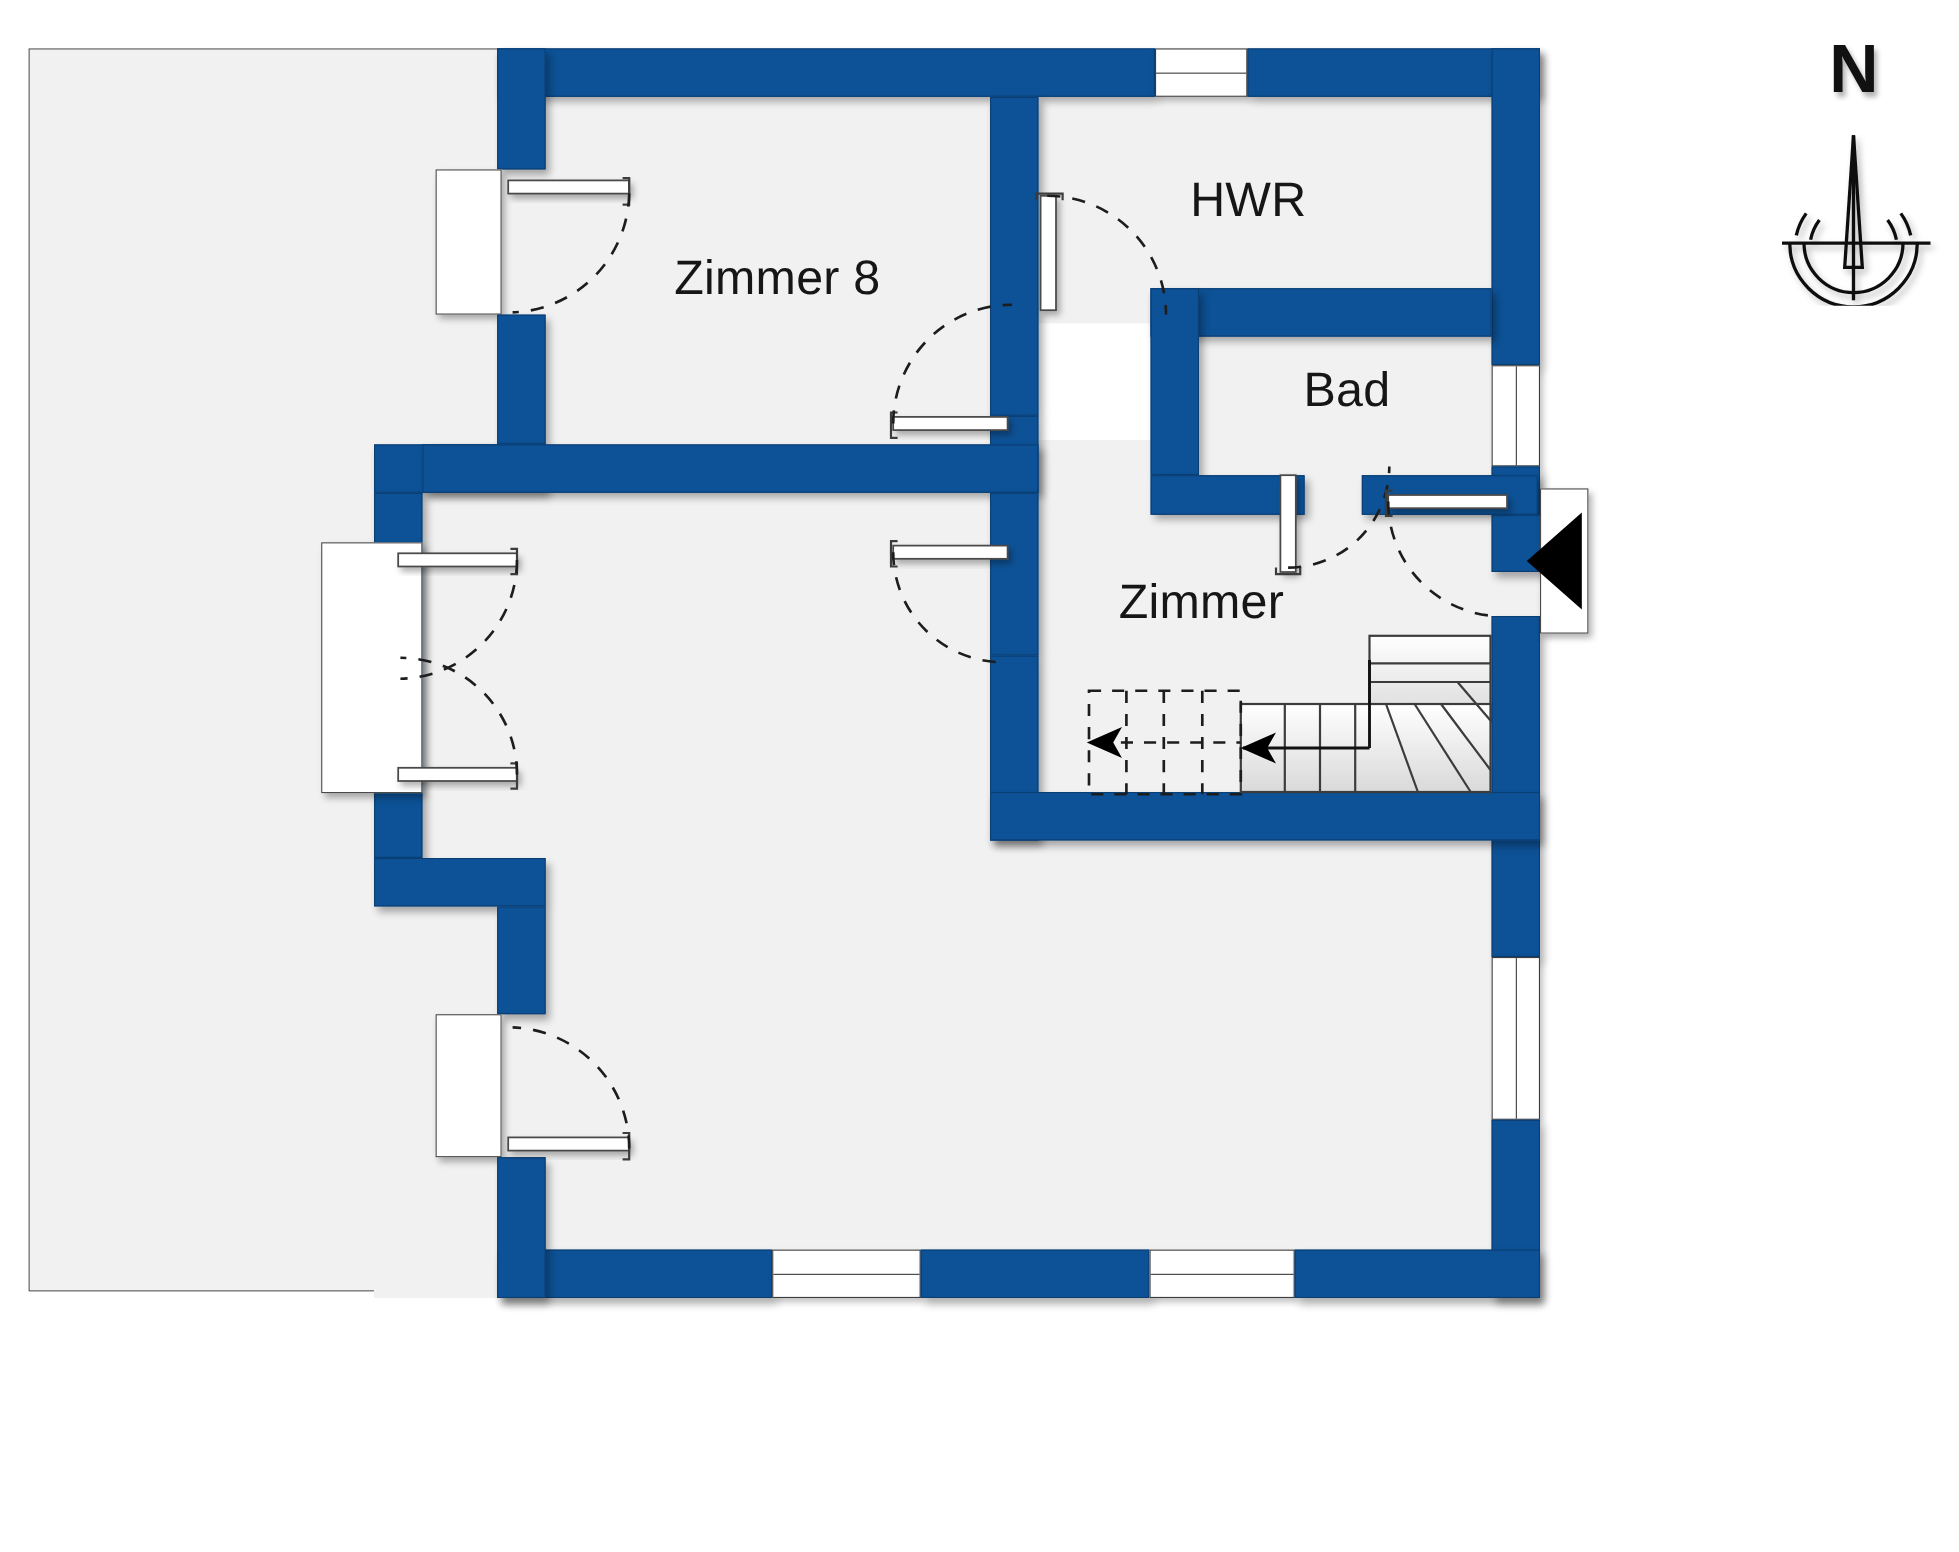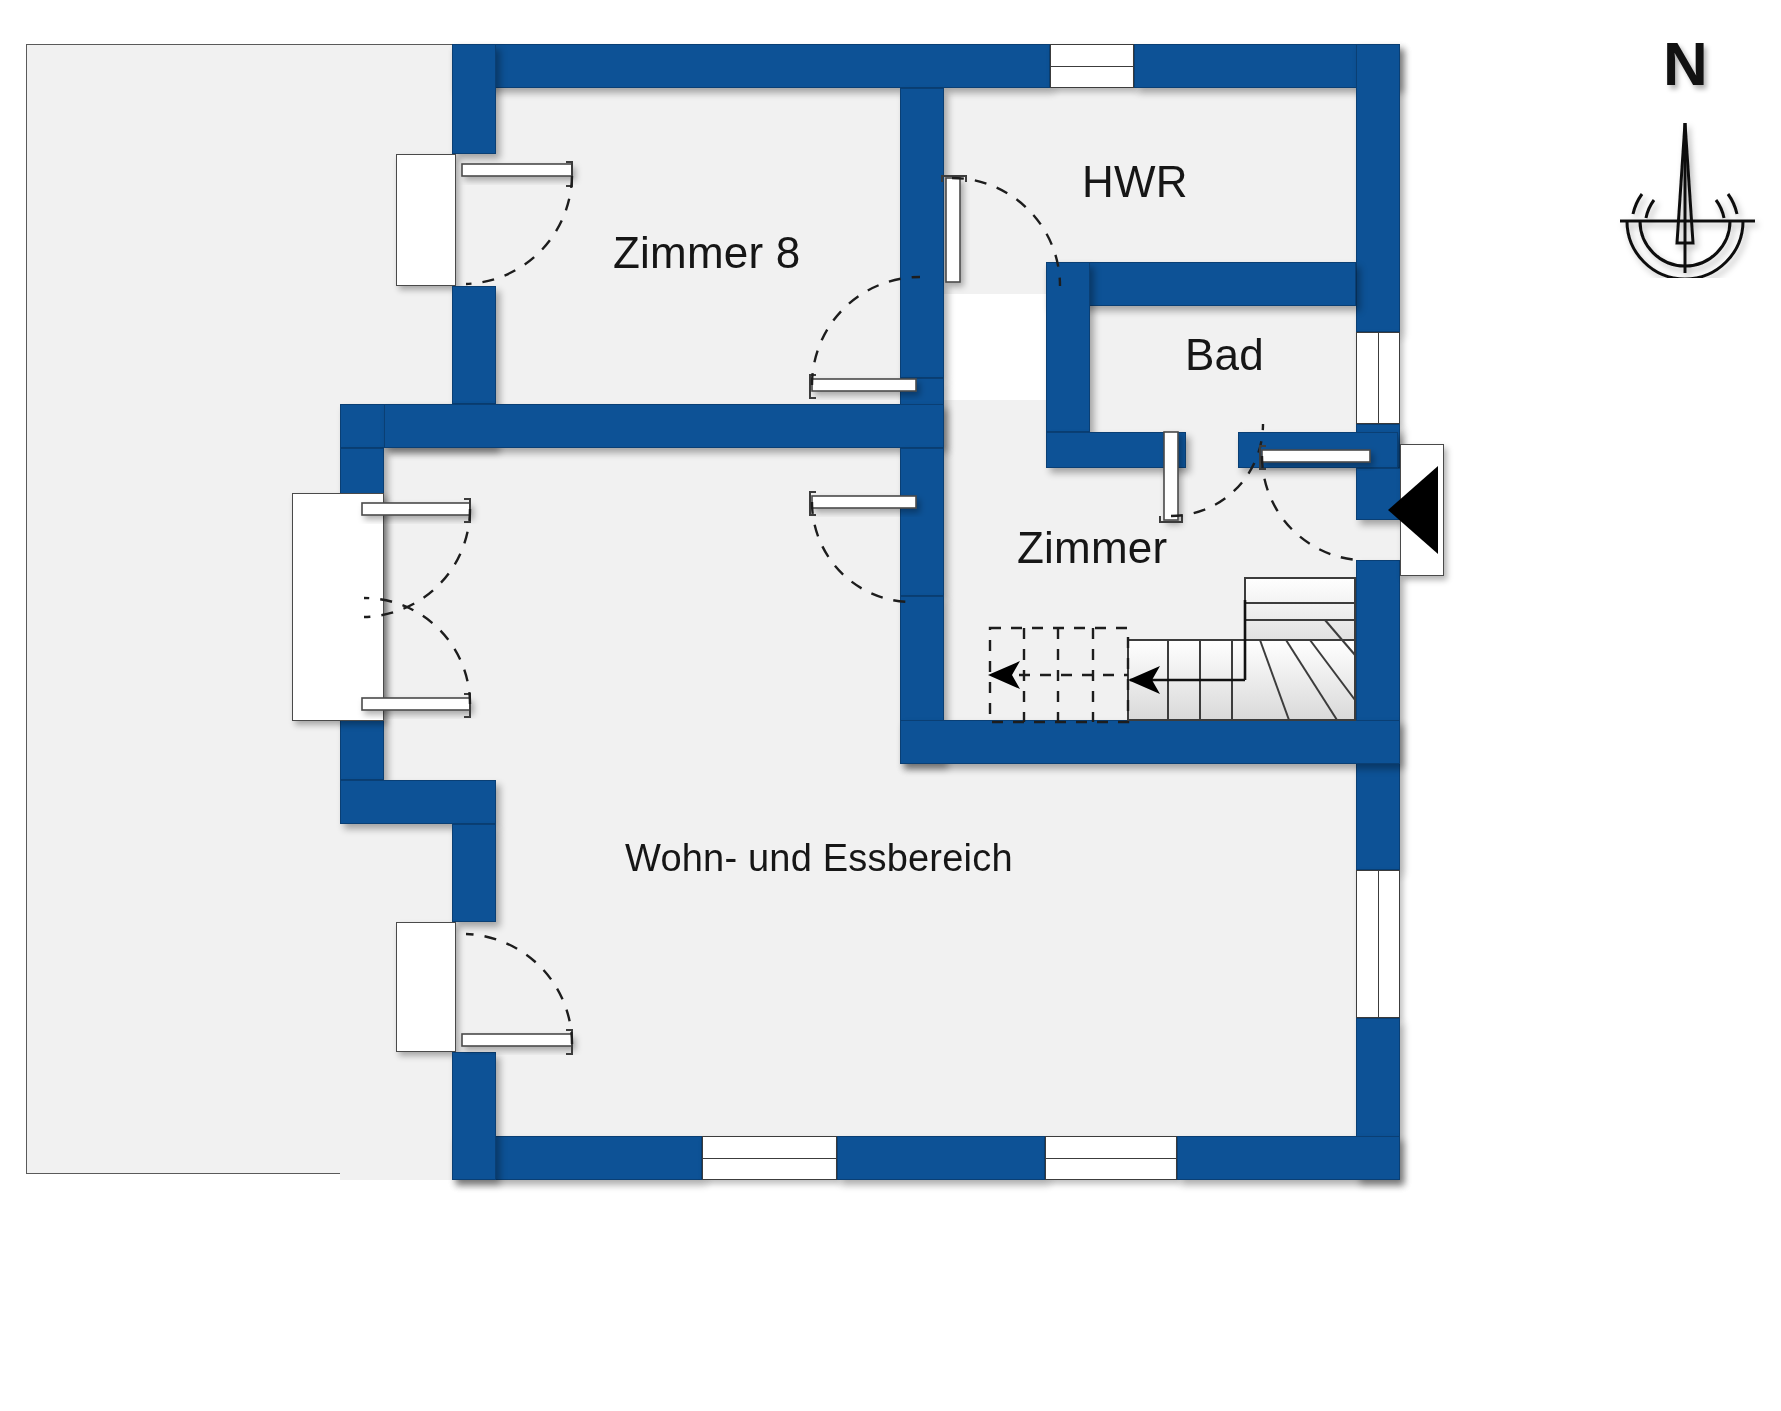--- a/index.html
+++ b/index.html
@@ -205,21 +205,20 @@
   </svg>
 
   <div class="rlabel" style="left:613px;top:228px;">Zimmer 8</div>
 
   <div class="rlabel" style="left:1082px;top:157px;">HWR</div>
 
   <div class="rlabel" style="left:1173px;top:330px;margin-left:12px;">Bad</div>
 
   <div class="rlabel" style="left:1017px;top:523px;">Zimmer</div>
 
-  <div class="rlabel big" style="left:625px;top:837px;">Wohn- und Essbereich</div>
 
   <div class="compass" style="left:1615px;top:28px;width:170px;height:250px;">
     <div class="nletter" style="left:48px;top:0px;">N</div>
     <svg width="170" height="250" viewBox="0 0 170 250">
       <defs>
         <filter id="csh" x="-50%" y="-50%" width="220%" height="220%">
           <feDropShadow dx="3" dy="4" stdDeviation="3" flood-color="#000" flood-opacity="0.28"></feDropShadow>
         </filter>
       </defs>
       <g filter="url(#csh)" fill="none" stroke="#111" stroke-width="3">

